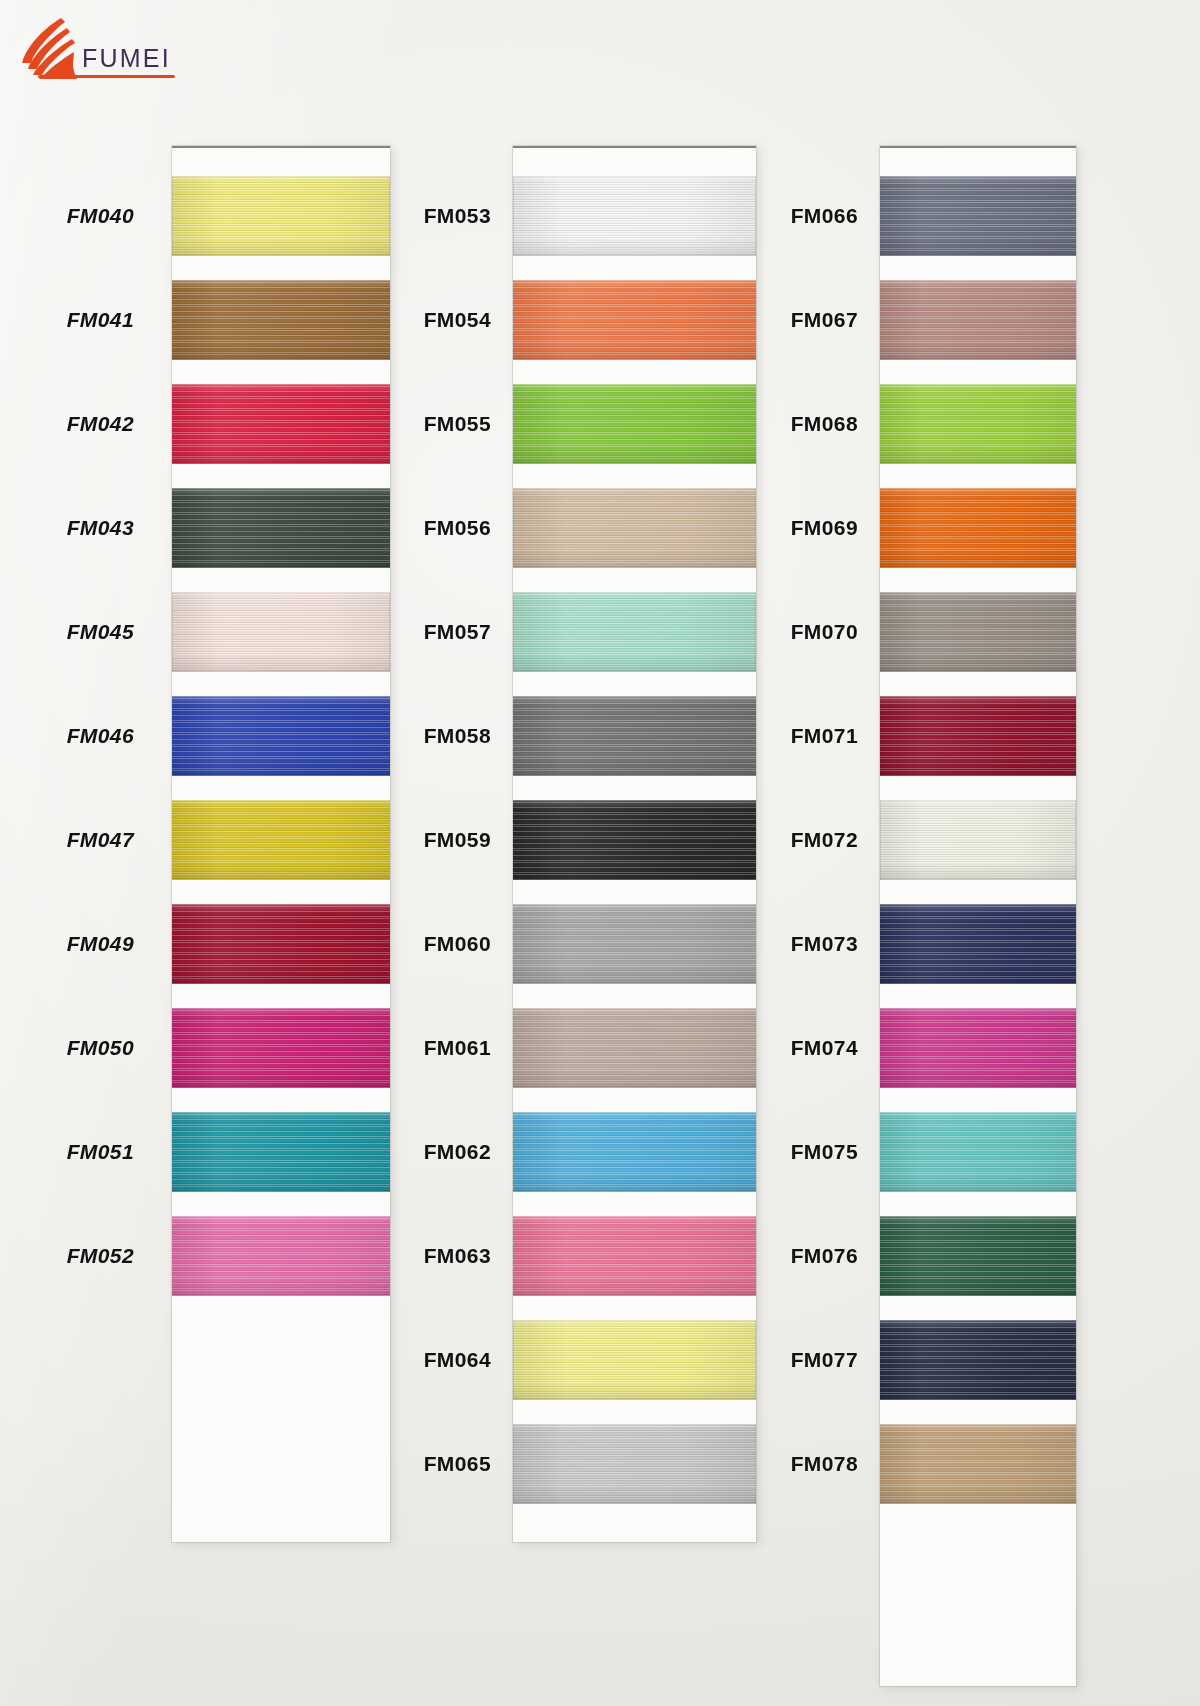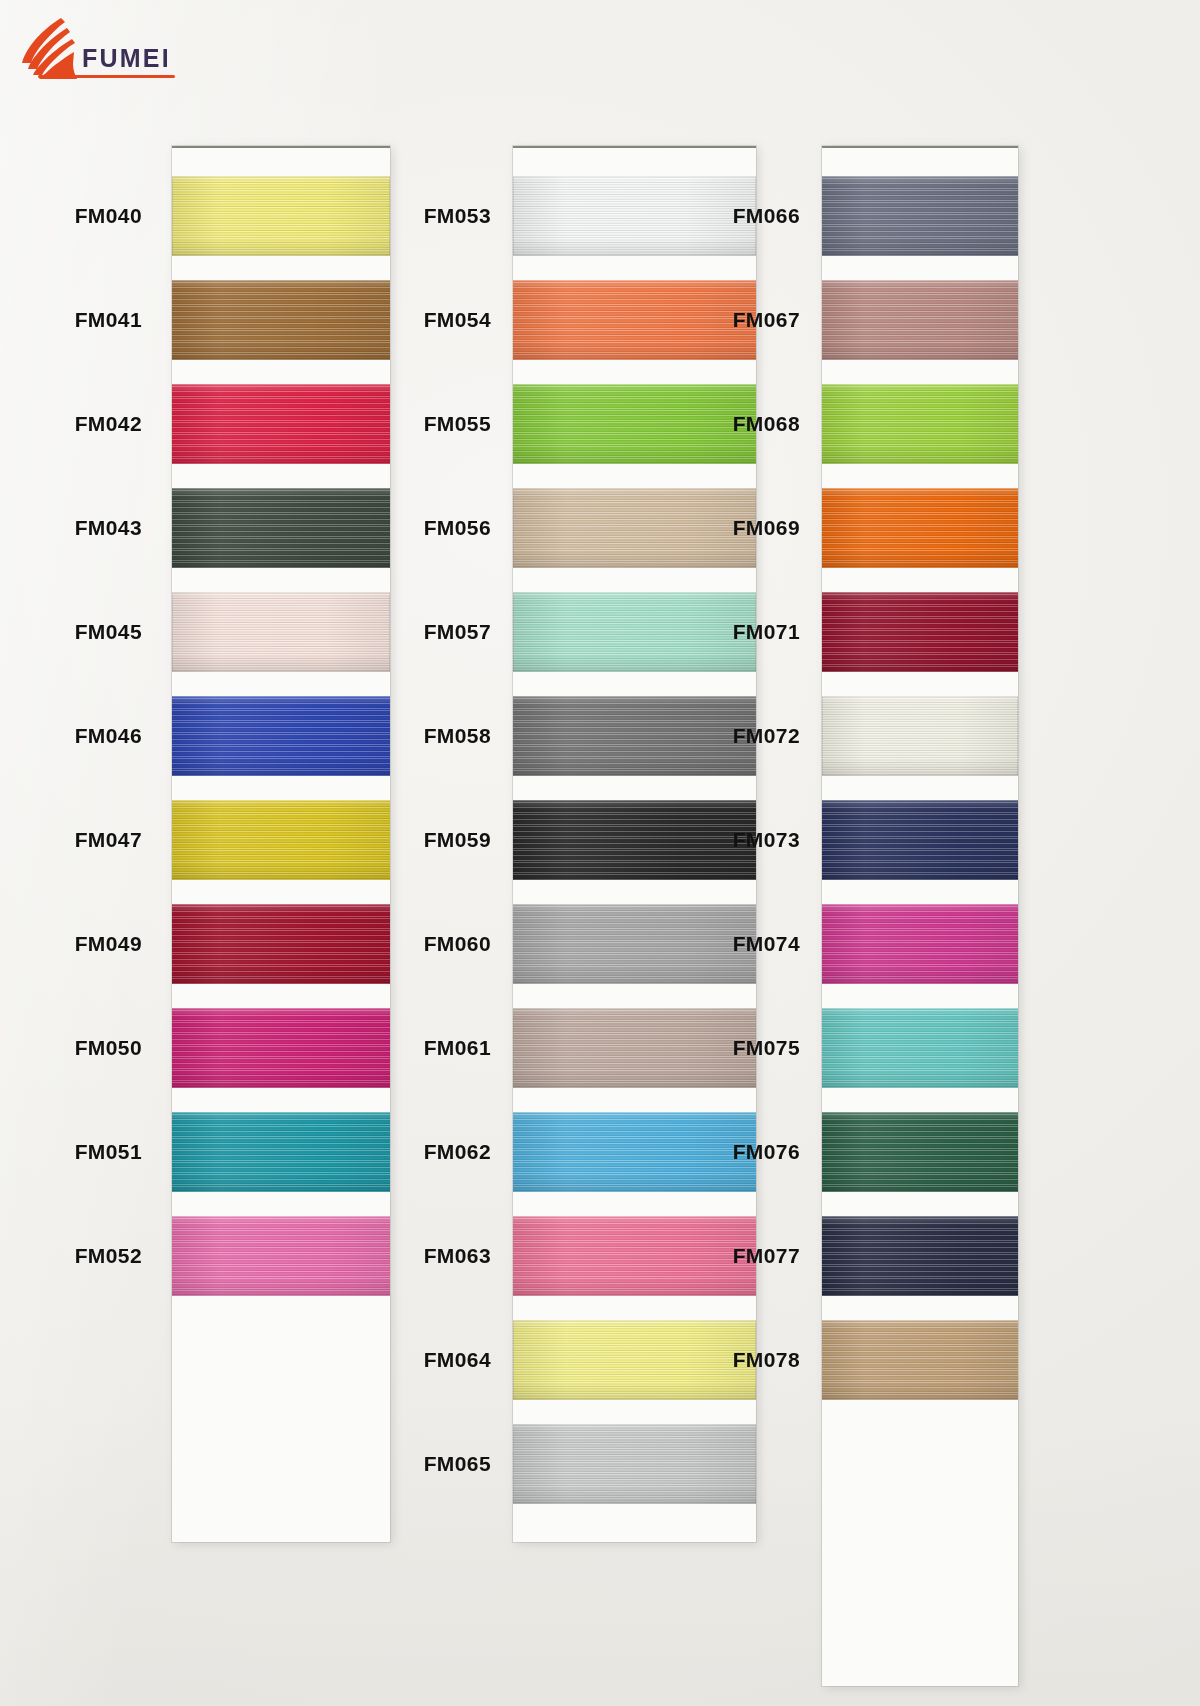--- a/index.html
+++ b/index.html
@@ -51,21 +51,21 @@
   }
   #brand-text-wrap {
     position: relative;
     margin-left: 2px;
     padding-bottom: 9px;
   }
   #brand-name {
     font-family: "Liberation Sans", sans-serif;
     font-size: 25px;
     letter-spacing: 2.2px;
-    font-weight: 700;
+    font-weight: 400;
     color: #3b2f55;
     line-height: 1;
     display: block;
   }
   #brand-rule {
     position: absolute;
     left: -44px;
     right: -4px;
     bottom: 2px;
     height: 3px;
@@ -86,21 +86,21 @@
     left: 0;
     right: 0;
     top: 0;
     height: 2px;
     background: #5a5d52;
     opacity: 0.75;
   }
 
   #column-1 { left: 172px;  width: 218px; height: 1396px; }
   #column-2 { left: 513px;  width: 243px; height: 1396px; }
-  #column-3 { left: 822px;  width: 196px; height: 1540px; }
+  #column-3 { left: 880px;  width: 196px; height: 1540px; }
 
   .swatch-list {
     position: relative;
     padding-top: 30px;
   }
 
   .swatch-row {
     position: relative;
     height: 104px;
   }
@@ -161,21 +161,21 @@
     height: 28px;
     line-height: 28px;
     font-family: "Liberation Sans", sans-serif;
     font-size: 21px;
     font-weight: 700;
     letter-spacing: 0.4px;
     color: #111111;
     white-space: nowrap;
     text-align: right;
   }
-  #column-1 .swatch-label { right: 100%; margin-right: 30px; }
+  #column-1 .swatch-label { right: 100%; margin-right: 38px; font-style: italic; }
   #column-2 .swatch-label { right: 100%; margin-right: 22px; }
   #column-3 .swatch-label { right: 100%; margin-right: 22px; }
 </style>
 </head>
 <body>
 
 <div id="page-backdrop"></div>
 
 <div id="brand-logo">
   <svg id="brand-mark" viewBox="0 0 62 64" aria-hidden="true">
@@ -369,20 +369,26 @@
           <div class="band-fill" style="--c: #9fd43f;"></div>
         </div>
       </div>
       <div class="swatch-row">
         <span class="swatch-label">FM069</span>
         <div class="thread-band">
           <div class="band-fill" style="--c: #ef6b10;"></div>
         </div>
       </div>
       <div class="swatch-row">
+        <span class="swatch-label">FM070</span>
+        <div class="thread-band">
+          <div class="band-fill" style="--c: #9a9086;"></div>
+        </div>
+      </div>
+      <div class="swatch-row">
         <span class="swatch-label">FM071</span>
         <div class="thread-band">
           <div class="band-fill" style="--c: #96152f;"></div>
         </div>
       </div>
       <div class="swatch-row">
         <span class="swatch-label">FM072</span>
         <div class="thread-band pale">
           <div class="band-fill" style="--c: #f2f2e6;"></div>
         </div>

